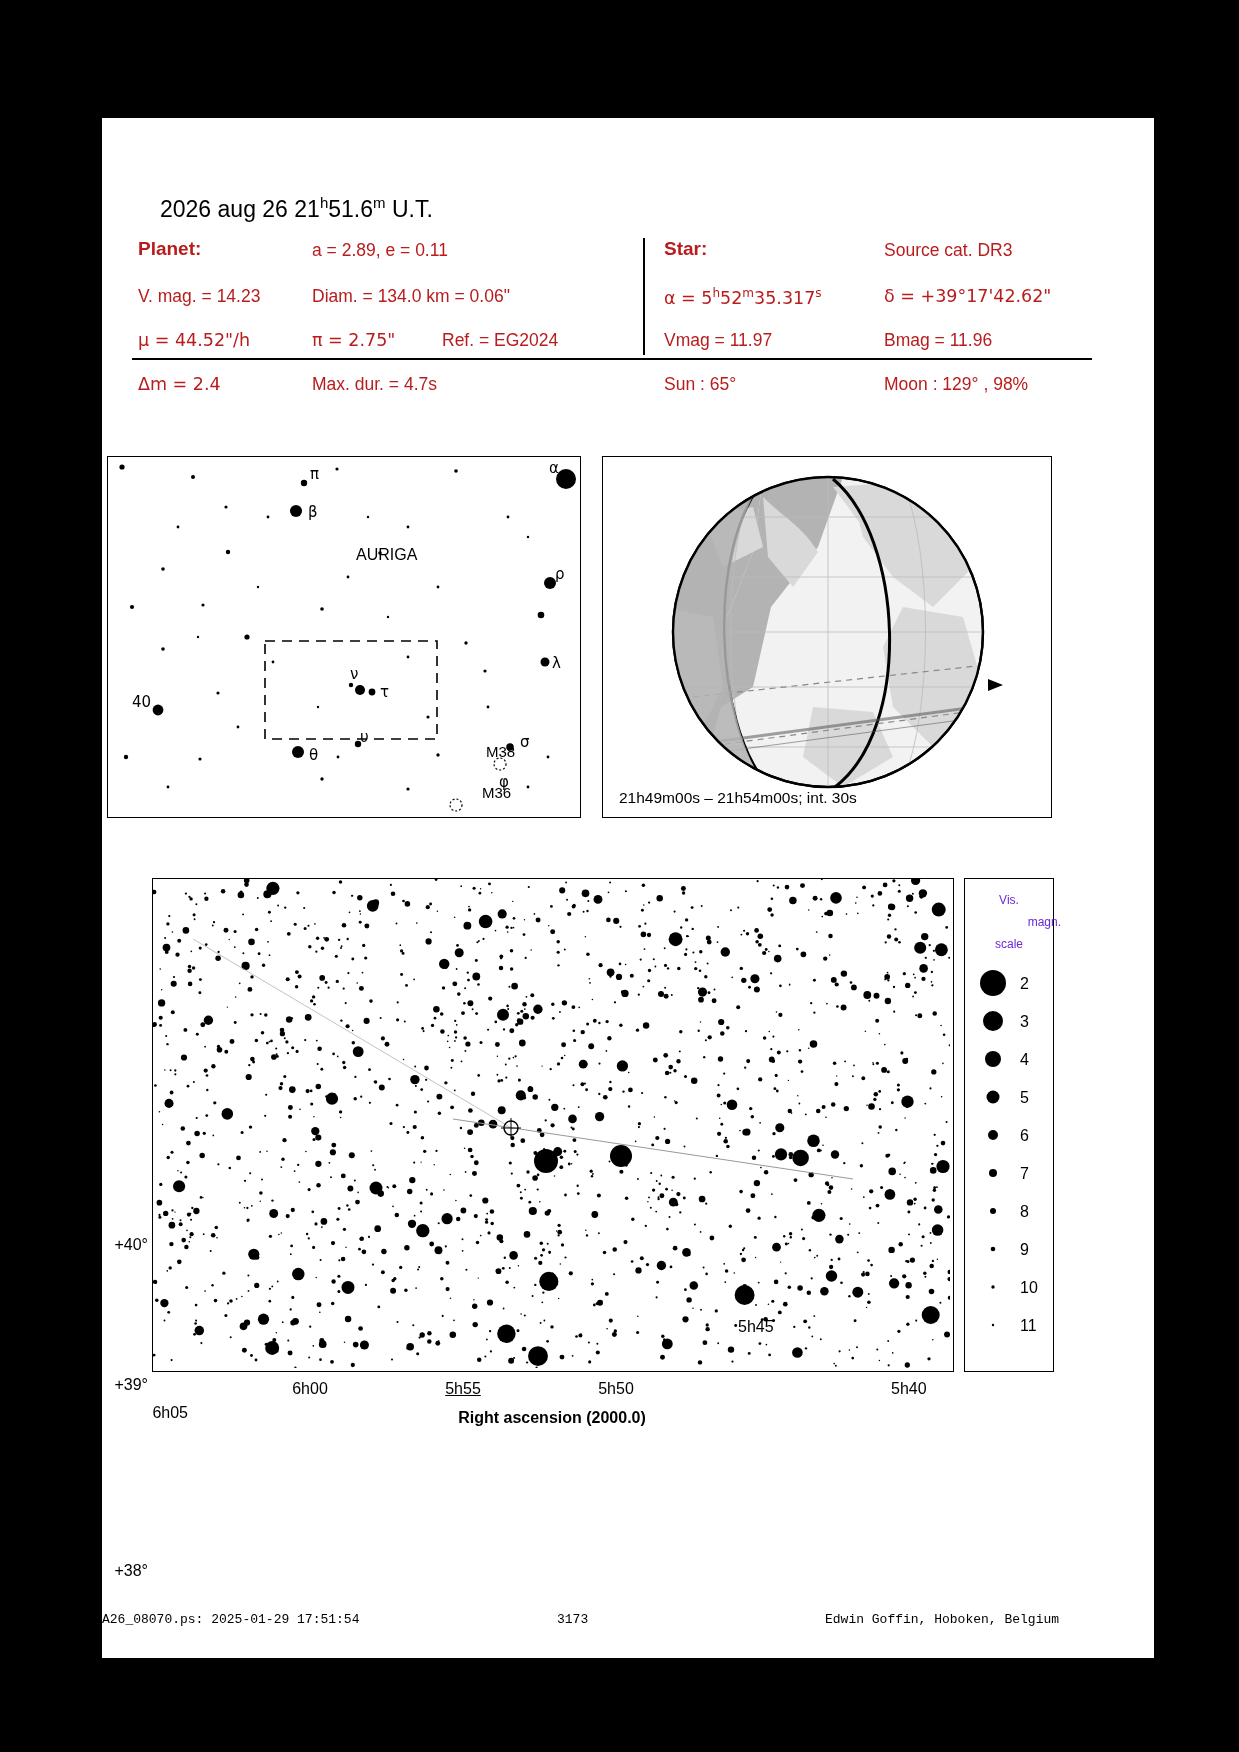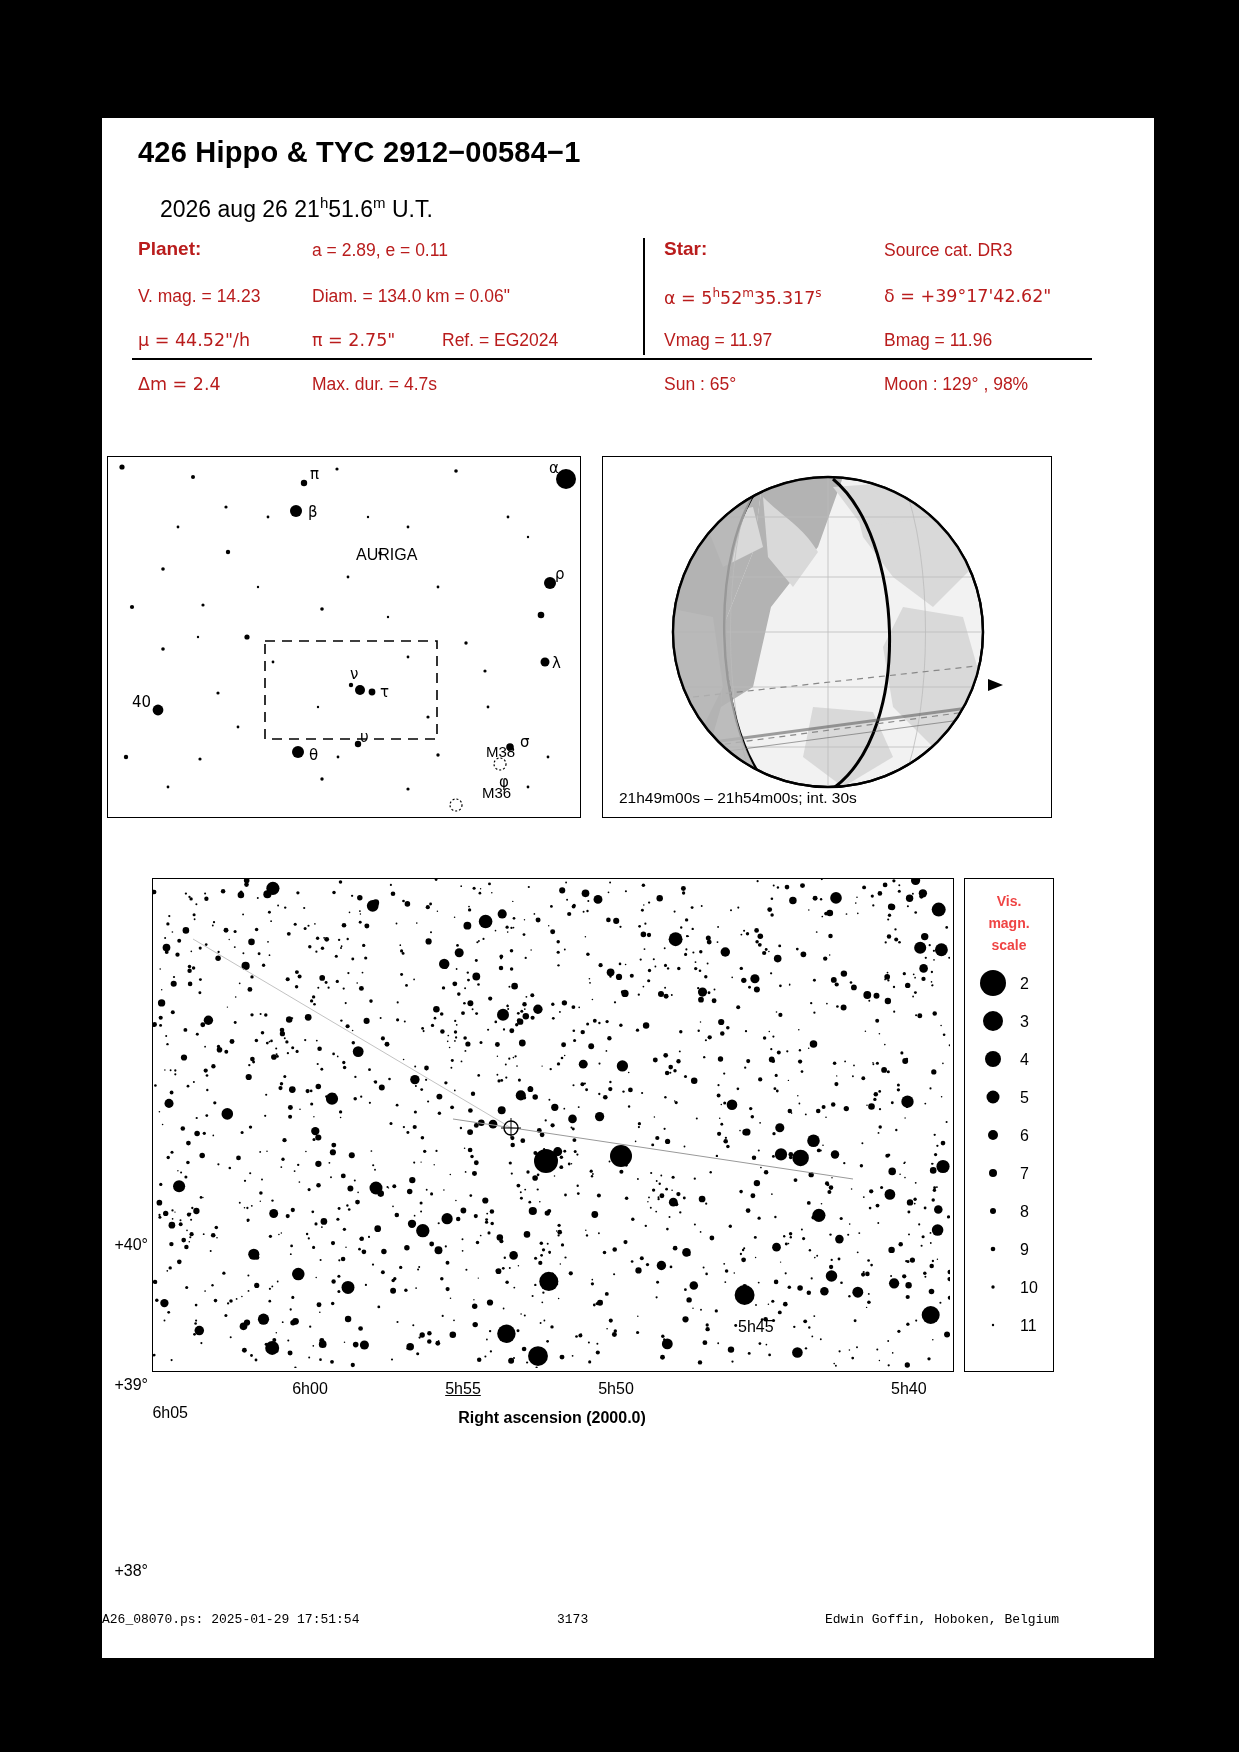--- a/index.html
+++ b/index.html
@@ -15,32 +15,31 @@
   
   .panel{position:absolute;border:1.5px solid #000;background:#fff;}
   .starmap{left:5px;top:338px;width:472px;height:360px;}
   .globe{left:500px;top:338px;width:448px;height:360px;}
   .globecap{position:absolute;left:16px;bottom:10px;font-size:15.5px;color:#000;}
   .chartbox{left:50px;top:760px;width:800px;height:492px;}
   .legendbox{left:862px;top:760px;width:88px;height:492px;}
   .axis-label{position:absolute;color:#000;font-size:16px;}
   .ylabel{position:absolute;left:-24px;top:900px;transform:rotate(-90deg);transform-origin:left top;font-size:16px;font-weight:bold;color:#000;white-space:nowrap;}
   .xlabel{position:absolute;left:0;top:1291px;width:900px;text-align:center;font-size:16px;font-weight:bold;color:#000;}
-  .legtitle{position:absolute;width:88px;text-align:center;font-size:14px;font-weight:bold;color:#ef4444;}
+  .legtitle{position:absolute;width:88px;text-align:center;font-size:12px;font-weight:normal;color:#6d28d9;}
   .footer{position:absolute;left:0;top:1494px;width:1052px;font-family:"Liberation Mono",monospace;font-size:13px;color:#000;}
   .footer span{position:absolute;}
   .greek{font-family:"DejaVu Sans",sans-serif;}
   svg{display:block;}
 </style>
 </head>
 <body>
 
 <div class="page">
 
-  <div class="title">426 Hippo  &amp;  TYC 2912−00584−1</div>
 
   <div class="subtitle">
     <span>2026 aug 26  21</span><sup>h</sup><span>51.6</span><sup>m</sup><span> U.T.</span>
   </div>
 
   <div class="hdr bold" style="left:36px;top:120px;">Planet:</div>
   <div class="hdr" style="left:210px;top:122px;">a = 2.89, e = 0.11</div>
   <div class="hdr" style="left:36px;top:168px;">V. mag. = 14.23</div>
   <div class="hdr" style="left:210px;top:168px;">Diam. = 134.0 km = 0.06"</div>
   <div class="hdr greek" style="left:36px;top:212px;">μ =  44.52"/h</div>
@@ -1736,21 +1735,21 @@
   <div class="axis-label" style="left:177px;top:1262px;width:62px;text-align:center;">6h00</div>
   <div class="axis-label" style="left:330px;top:1262px;width:62px;text-align:center;text-decoration:underline;">5h55</div>
   <div class="axis-label" style="left:483px;top:1262px;width:62px;text-align:center;">5h50</div>
   <div class="axis-label" style="left:636px;top:1200px;width:62px;text-align:left;">5h45</div>
   <div class="axis-label" style="left:789px;top:1262px;width:62px;text-align:left;">5h40</div>
 
   <div class="xlabel">Right ascension (2000.0)</div>
 
   <div class="panel legendbox">
     <div class="legtitle" style="left:0;top:14px;">Vis.</div>
-    <div class="legtitle" style="left:0;top:36px;">magn.</div>
+    <div class="legtitle" style="left:8px;top:36px;text-align:right;">magn.</div>
     <div class="legtitle" style="left:0;top:58px;">scale</div>
     <svg width="86" height="400" viewBox="0 0 86 400" style="position:absolute;left:0;top:88px;" id="legend-svg">
         <circle cx="28" cy="16" r="13" fill="#000"></circle>
         <text x="55" y="22" font-family="Liberation Sans, sans-serif" font-size="16" fill="#000">2</text>
         <circle cx="28" cy="54" r="10" fill="#000"></circle>
         <text x="55" y="60" font-family="Liberation Sans, sans-serif" font-size="16" fill="#000">3</text>
         <circle cx="28" cy="92" r="8" fill="#000"></circle>
         <text x="55" y="98" font-family="Liberation Sans, sans-serif" font-size="16" fill="#000">4</text>
         <circle cx="28" cy="130" r="6.5" fill="#000"></circle>
         <text x="55" y="136" font-family="Liberation Sans, sans-serif" font-size="16" fill="#000">5</text>

